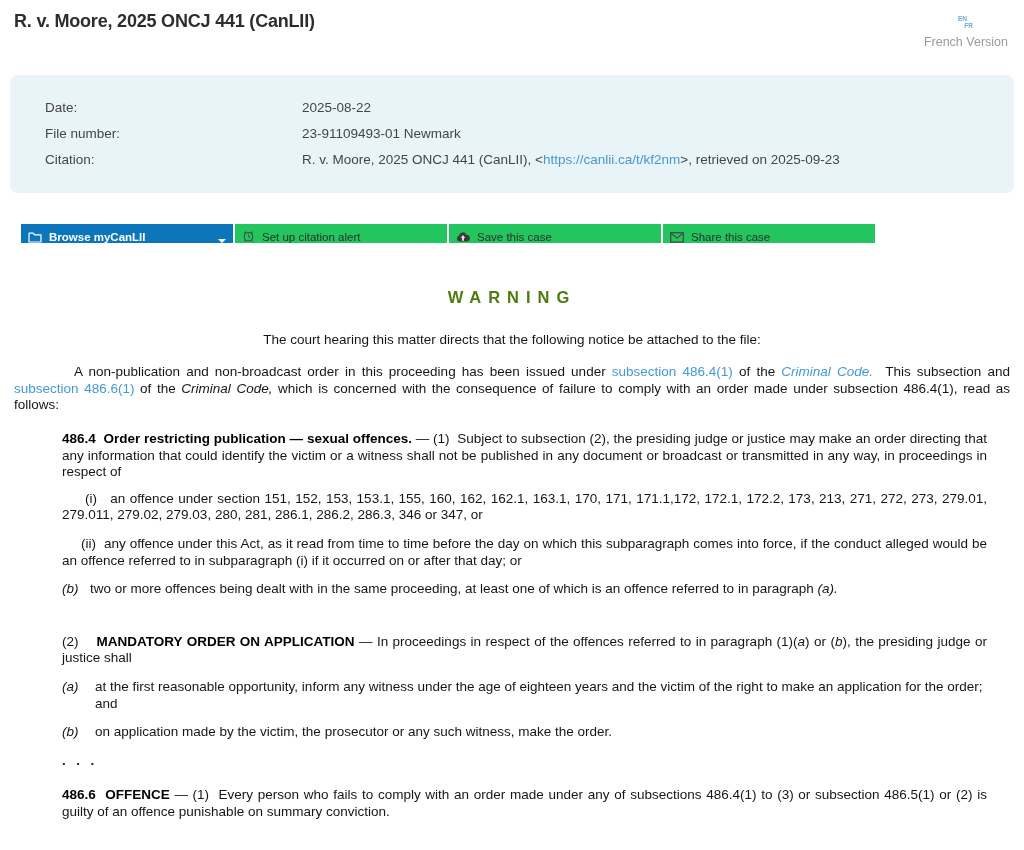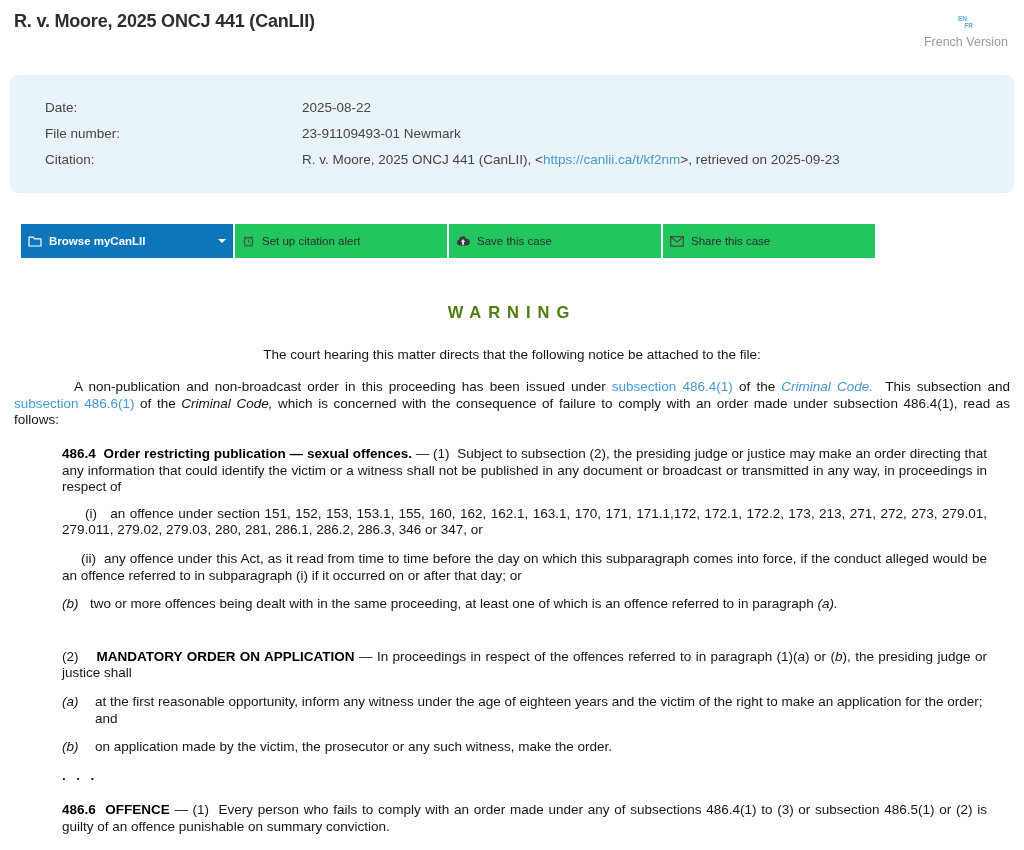--- a/index.html
+++ b/index.html
@@ -38,21 +38,21 @@
     padding: 20px 20px 20px 35px;
   }
   .mrow { display: flex; line-height: 26px; font-size: 13.5px; color: #454545; }
   .mlabel { width: 257px; flex-shrink: 0; }
   .mvalue { white-space: nowrap; }
   a.blue-link { color: #4699d2; text-decoration: none; cursor: pointer; text-align: center; }
 
   
   .toolbar { display: flex; gap: 2px; margin: 31px 0 0 21px; }
   .btn {
-    width: 212px; height: 34px; display: flex; align-items: center; gap: 7px;
+    width: 212px; height: 19px; display: flex; align-items: flex-end; gap: 7px;
     padding: 0 7px; border: none; font-family: inherit; font-size: 11.5px; cursor: pointer;
   }
   .btn.blue { background: #0d76bb; color: #fff; font-weight: bold; }
   .btn.gray { background: #22c55e; color: #2e2e2e; }
   .btn .ic { display: inline-flex; align-items: center; }
   .caret {
     margin-left: auto; width: 0; height: 0;
     border-left: 4px solid transparent; border-right: 4px solid transparent;
     border-top: 4.5px solid #ffffff;
   }

